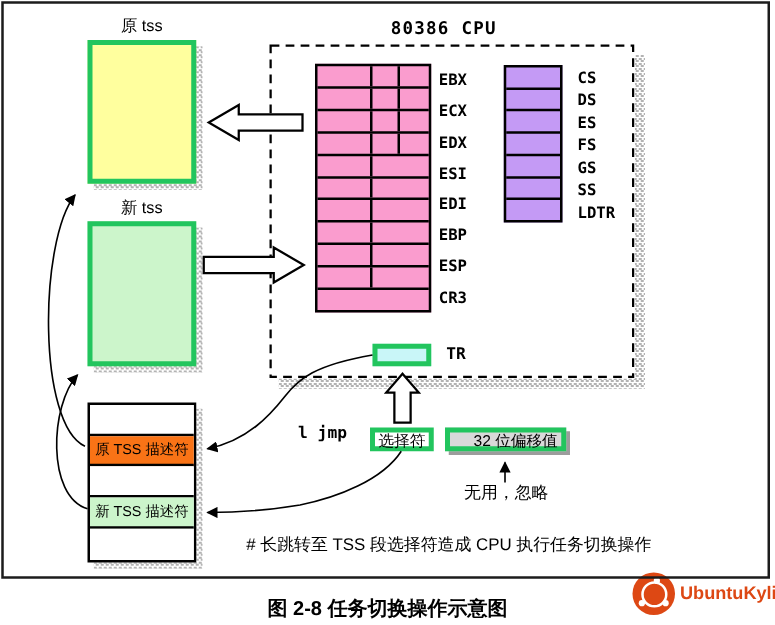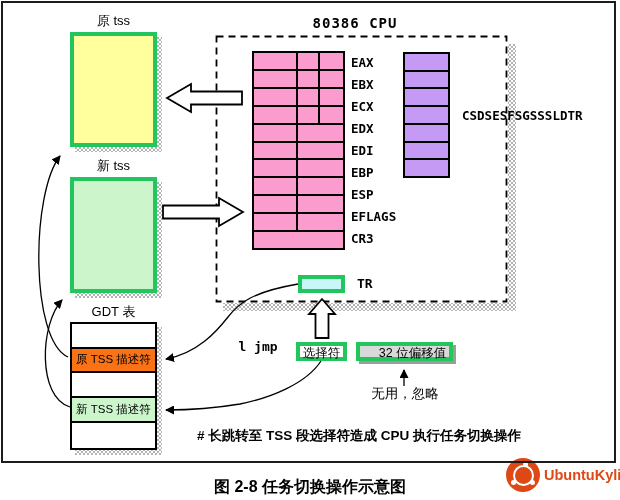--- a/index.html
+++ b/index.html
@@ -4,21 +4,21 @@
 <style>
   * { margin:0; padding:0; box-sizing:border-box; }
   html,body { background:#fff; }
   #stage {
     position:relative; width:620px; height:500px; background:#ffffff;
     font-family:"Liberation Sans", sans-serif; color:#000; overflow:hidden;
   }
   .abs { position:absolute; }
   .mono { font-family:"DejaVu Sans Mono", monospace;font-weight:bold; }
   .center { text-align:center; }
-  .nowrap { white-space:nowrap;font-weight:bold; }
+  .nowrap { white-space:nowrap; }
 
   
   .checker {
     background-image: conic-gradient(#b3b3b3 90deg, #ffffff 90deg 180deg, #b3b3b3 180deg 270deg, #ffffff 270deg);
     background-size: 4px 4px;
   }
 
   #border-frame { left:1px; top:1px; width:615px; height:462px; border:2px solid #1c1c1c; }
 
   .solid-box { border:4px solid #22c55e; }
@@ -44,21 +44,21 @@
   #gen-reg-table .c2 { width:22px; border-right:2px solid #000; }
   #gen-reg-table .cf { flex:1; }
   #gen-reg-labels { left:351px; top:51px; width:72px; height:199px; display:flex; flex-direction:column; }
   #gen-reg-labels .rl { flex:1; display:flex; align-items:center; font-size:12.5px; }
 
   
   #seg-reg-table { left:403px; top:52px; width:47px; height:126px; border:2px solid #000;
                    display:flex; flex-direction:column; }
   #seg-reg-table .rrow { flex:1; border-bottom:2px solid #000; }
   #seg-reg-table .rrow:last-child { border-bottom:none; }
-  #seg-reg-labels { left:462px; top:52px; width:52px; height:126px; display:flex; flex-direction:row; }
+  #seg-reg-labels { left:462px; top:52px; width:52px; height:126px; display:flex; flex-direction:column; }
   #seg-reg-labels .rl { flex:1; display:flex; align-items:center; font-size:12.5px; }
 
   #tr-box   { left:298px; top:275px; width:47px; height:18px; }
   #tr-label { left:357px; top:275px; width:40px; height:18px; line-height:18px; font-size:13px; }
 
   #ljmp-label    { left:228px; top:337px; width:60px; height:19px; line-height:19px; font-size:13px; }
   #selector-box  { left:296px; top:342px; width:51px; height:19px; background:#fff; font-size:12.5px;
                    line-height:15px; text-align:center; }
   #offset-box    { left:356px; top:342px; width:97px; height:19px; font-size:12.5px; line-height:15px;
                    text-align:center; box-shadow:3px 3px 0 0 #9c9c9c; }
@@ -147,28 +147,27 @@
       </div>
       <div class="rrow">
         <div class="c1"></div>
         <div class="cf"></div>
       </div>
       <div class="rrow">
         <div class="cf"></div>
       </div>
     </div>
   <div class="abs mono" id="gen-reg-labels">
-      <div class="rl">EAX</div>
       <div class="rl">EBX</div>
       <div class="rl">ECX</div>
       <div class="rl">EDX</div>
+      <div class="rl">ESI</div>
       <div class="rl">EDI</div>
       <div class="rl">EBP</div>
       <div class="rl">ESP</div>
-      <div class="rl">EFLAGS</div>
       <div class="rl">CR3</div>
     </div>
 
   <div class="abs" id="seg-reg-table" style="background: rgb(196, 154, 245);">
       <div class="rrow"></div>
       <div class="rrow"></div>
       <div class="rrow"></div>
       <div class="rrow"></div>
       <div class="rrow"></div>
       <div class="rrow"></div>
@@ -185,21 +184,20 @@
     </div>
 
   <div class="abs solid-box" id="tr-box" style="background: rgb(201, 246, 248);"></div>
   <div class="abs mono" id="tr-label">TR</div>
 
   <div class="abs mono center" id="ljmp-label">l jmp</div>
   <div class="abs solid-box" id="selector-box">选择符</div>
   <div class="abs solid-box" id="offset-box" style="background: rgb(217, 217, 217); padding-left: 16px;">32 位偏移值</div>
   <div class="abs center" id="unused-label">无用，忽略</div>
 
-  <div class="abs center" id="gdt-label">GDT 表</div>
   <div class="abs" id="gdt-table">
       <div class="grow" style="flex: 25 0 0px; background: rgb(255, 255, 255);"></div>
       <div class="grow" style="flex: 25 0 0px; background: #f97316;">原 TSS 描述符</div>
       <div class="grow" style="flex: 25 0 0px; background: rgb(255, 255, 255);"></div>
       <div class="grow" style="flex: 25 0 0px; background: rgb(204, 245, 203);">新 TSS 描述符</div>
       <div class="grow" style="flex: 28 0 0px; background: rgb(255, 255, 255);"></div>
     </div>
 
   <div class="abs nowrap" id="comment-text"># 长跳转至 TSS 段选择符造成 CPU 执行任务切换操作</div>
   <div class="abs center" id="figure-caption">图 2-8 任务切换操作示意图</div>

